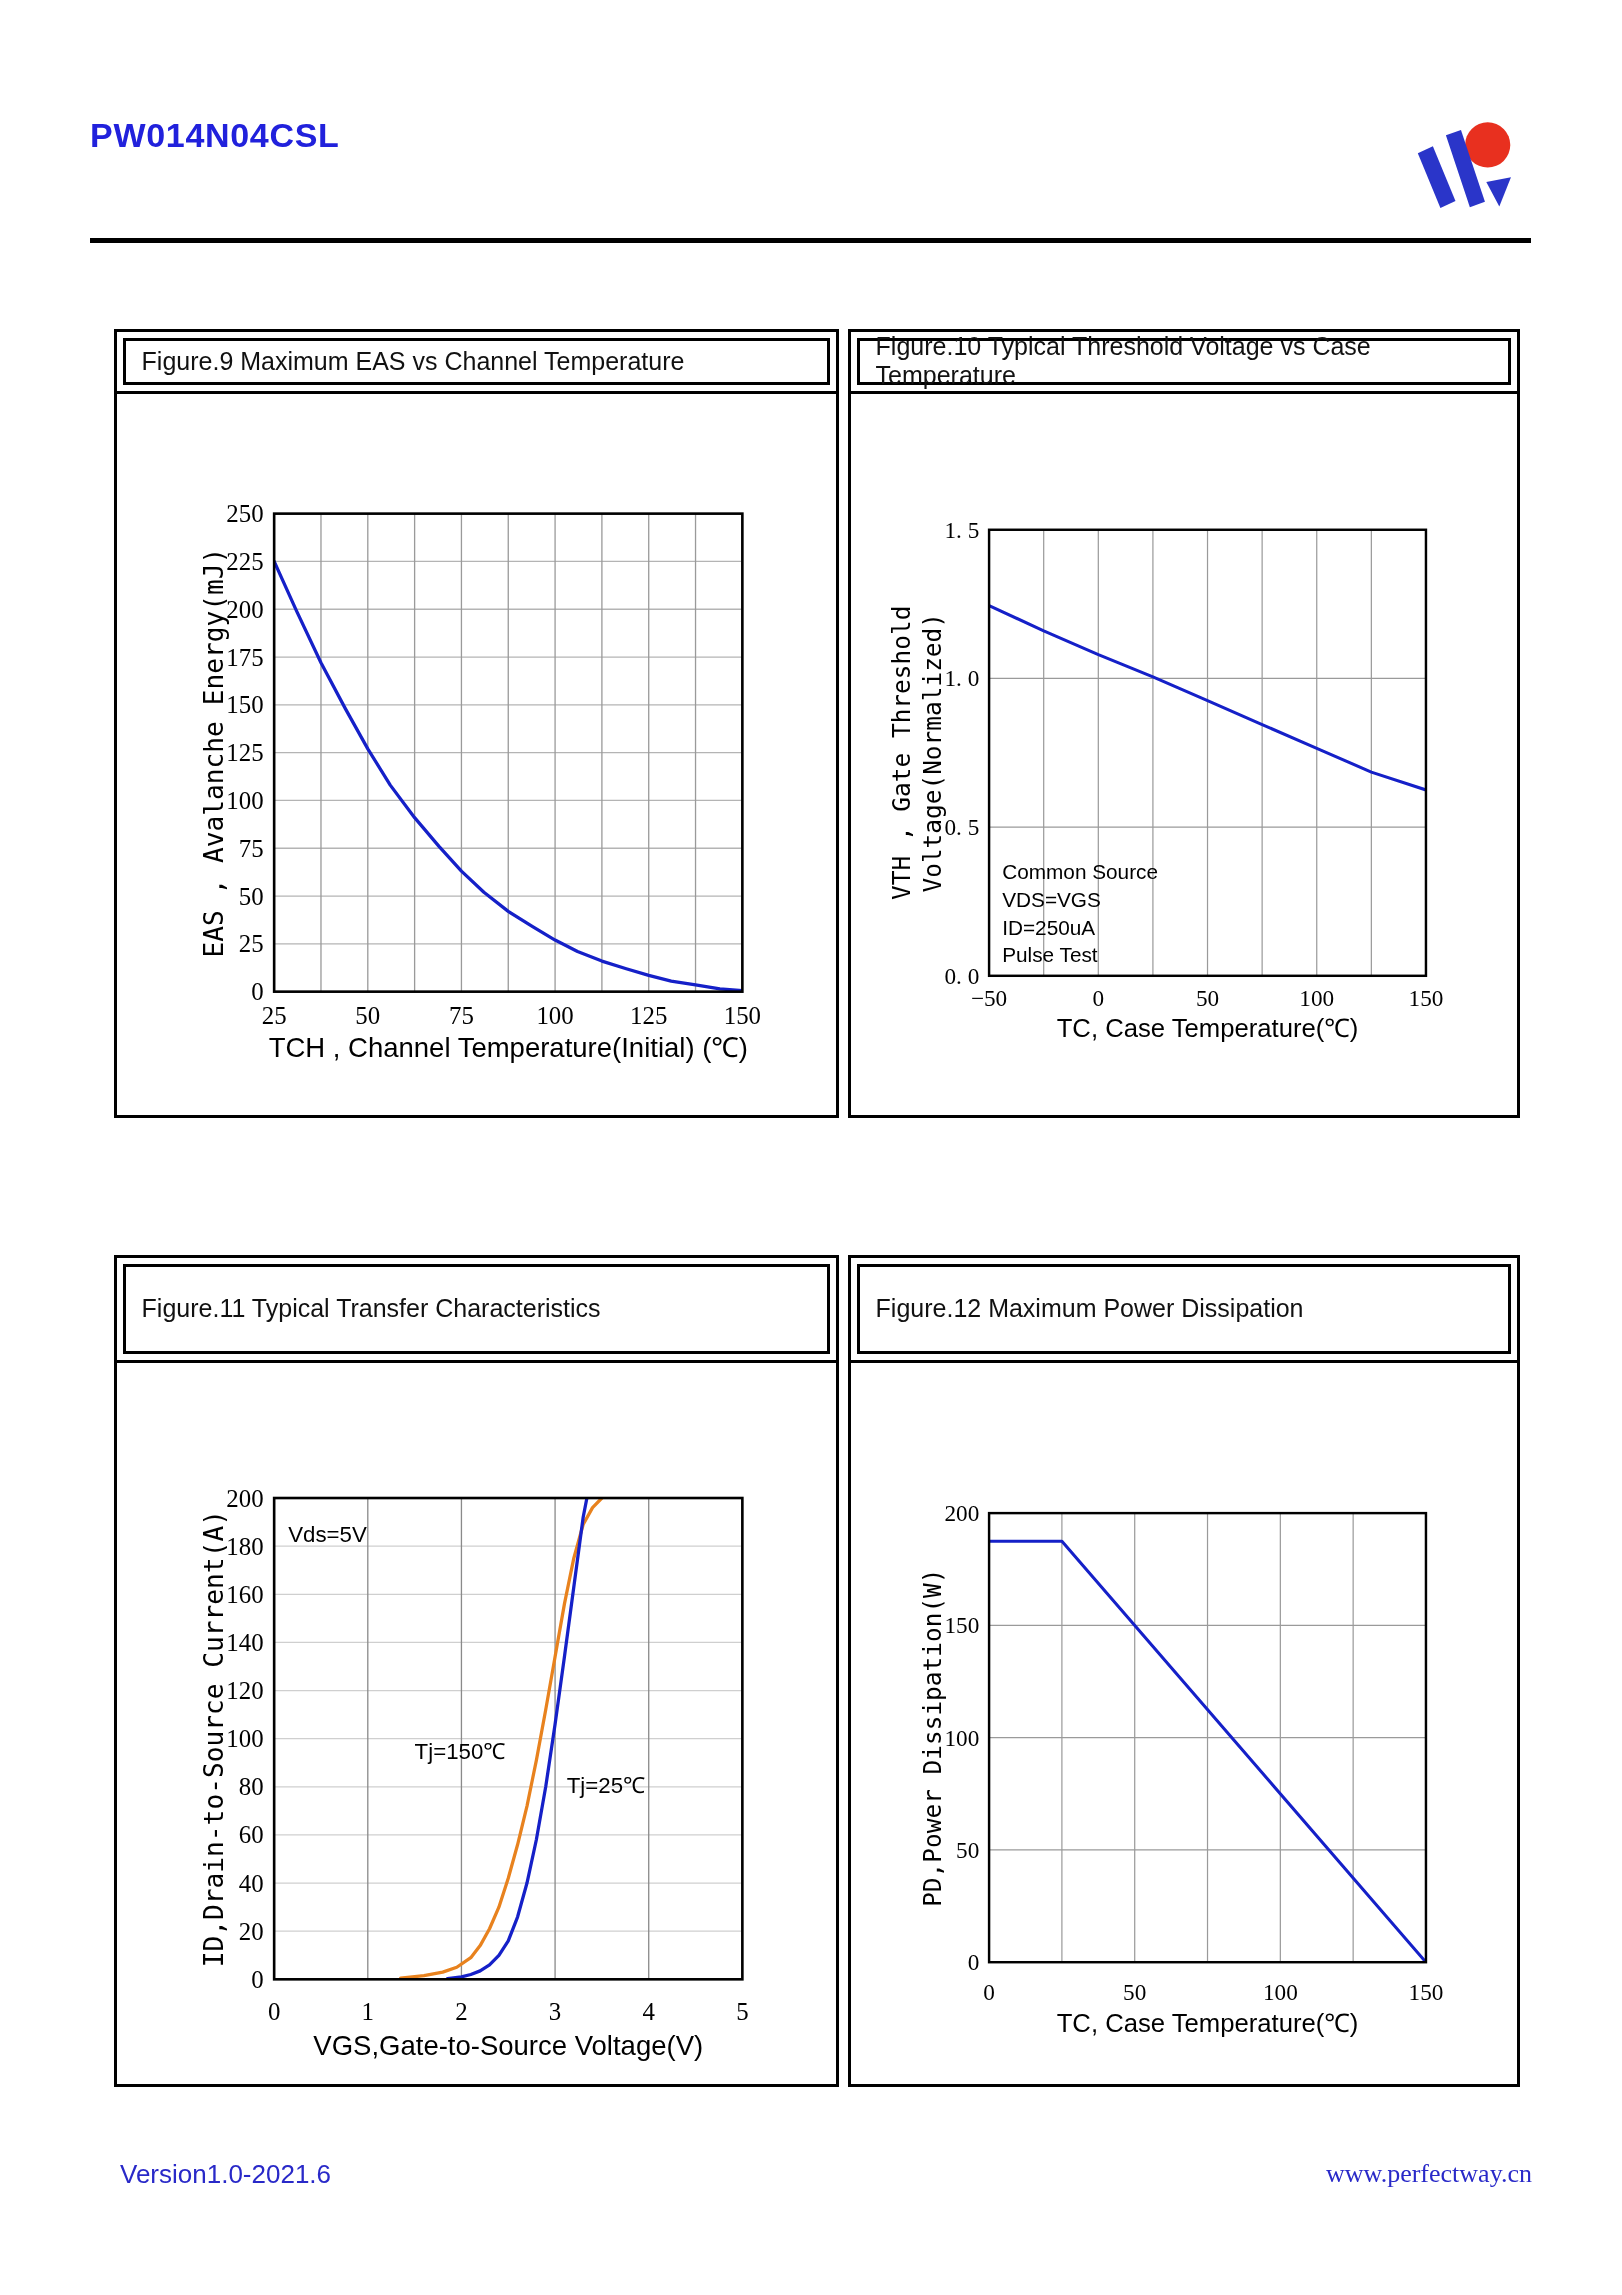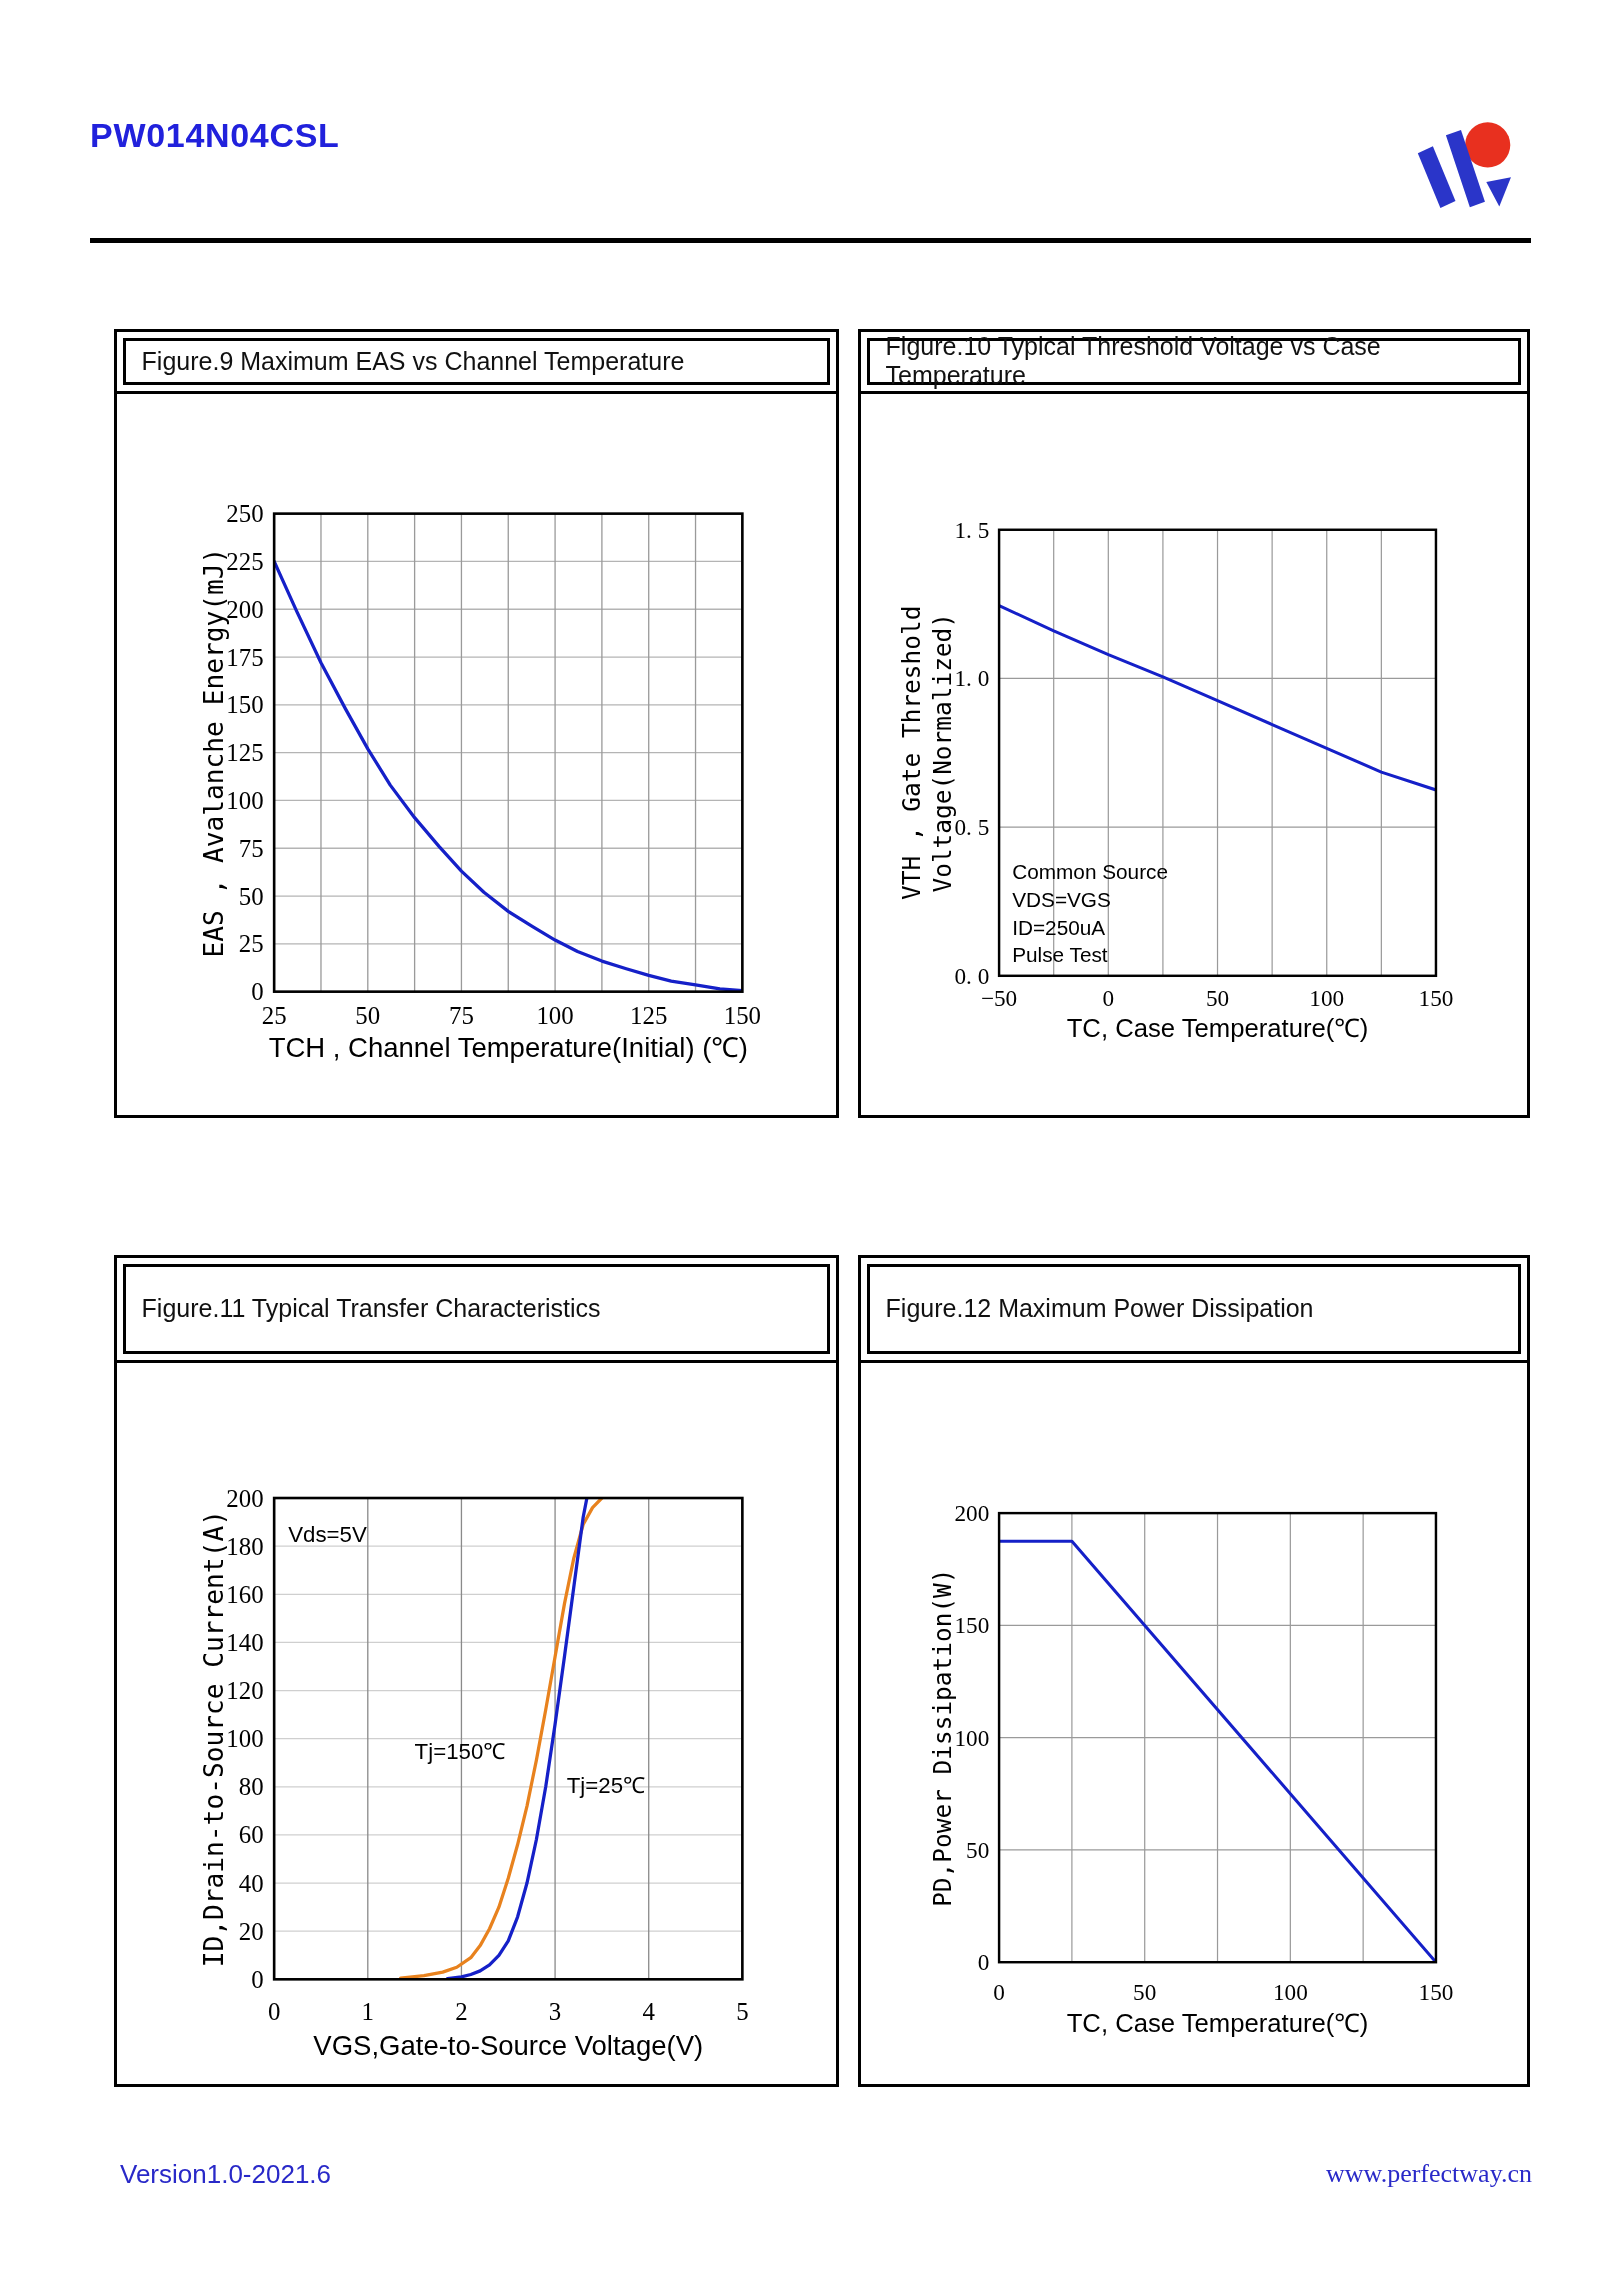--- a/index.html
+++ b/index.html
@@ -1,21 +1,21 @@
 <!DOCTYPE html>
 <html style="font-size:10.5px"><head>
 <meta charset="utf-8">
 <style>
   html,body{margin:0;padding:0;background:#ffffff;}
   body{width:1623px;height:2295px;position:relative;font-family:"Liberation Sans",sans-serif;}
   .abs{position:absolute;}
   .header-title{left:90px;top:118px;font-size:34px;font-weight:bold;letter-spacing:0.7px;line-height:1;}
   .logo{left:1400px;top:110px;width:137px;height:111px;}
   .header-rule{left:90px;top:238px;width:1441px;height:5.2px;background:#000;}
-  .row{left:98px;width:1447px;display:flex;gap:19px;padding-left:16px;}
+  .row{left:98px;width:1447px;display:flex;gap:9px;padding-left:16px;}
   .row1{top:329px;height:789px;}
   .row2{top:1255px;height:832px;}
   .panel{border:3.3px solid #000;background:#fff;box-sizing:border-box;display:flex;flex-direction:column;}
   .panel.pl{width:725px;}
   .panel.pr{width:672px;}
   .title-wrap{padding:5.9px;border-bottom:3.3px solid #000;}
   .title-box{border:3.3px solid #000;display:flex;flex-direction:column;justify-content:center;padding-left:15.7px;font-size:25px;color:#111;}
   .row1 .title-box{height:41px;}
   .row2 .title-box{height:84px;line-height:1.65;}
   .panel-body{flex:1;position:relative;}

